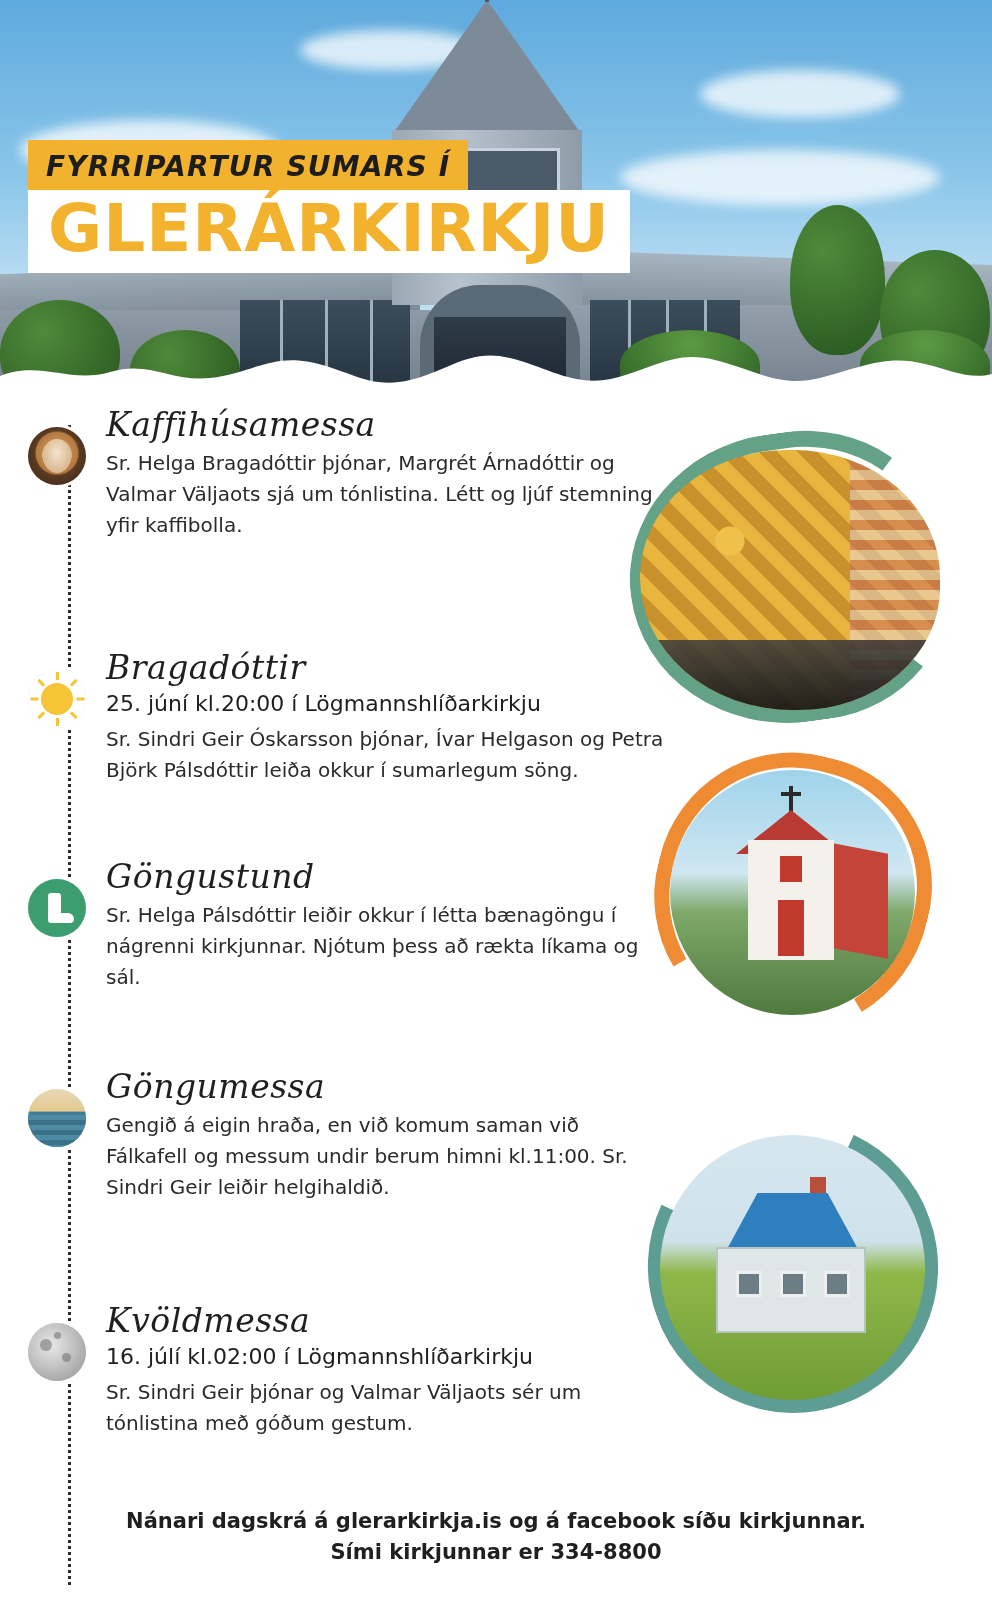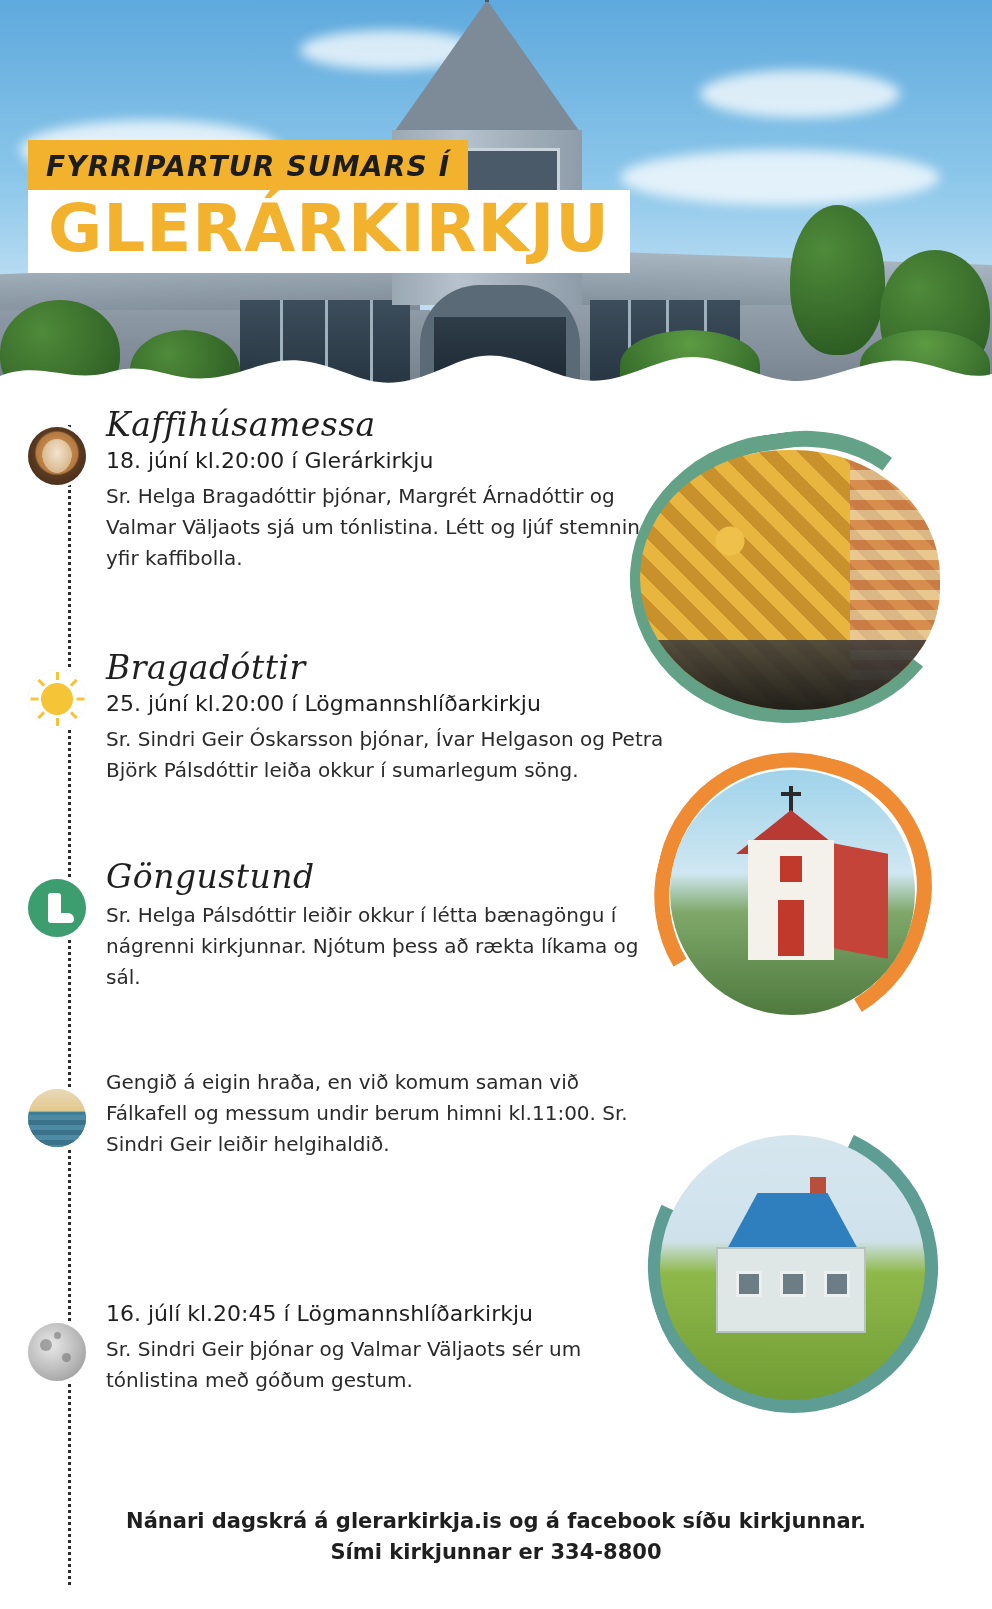--- a/index.html
+++ b/index.html
@@ -471,21 +471,20 @@
 
 <div class="content">
   <div class="timeline-line"></div>
 
   <div class="event" style="top:10px">
     <div class="ev-icon">
       <div class="icon-coffee"></div>
     </div>
     <div class="ev-body">
       <h2 class="ev-title">Kaffihúsamessa</h2>
-      <p class="ev-when">18. júní kl.20:00 í Glerárkirkju</p>
       <p class="ev-desc">Sr. Helga Bragadóttir þjónar, Margrét Árnadóttir og Valmar Väljaots sjá um tónlistina. Létt og ljúf stemning yfir kaffibolla.</p>
     </div>
   </div>
 
   <div class="event" style="top:253px">
     <div class="ev-icon">
       <div class="icon-sun">
         <div class="icon-sun-core"></div>
         <div class="ray" style="transform:rotate(0deg)"></div>
         <div class="ray" style="transform:rotate(45deg)"></div>
@@ -514,34 +513,36 @@
       <h2 class="ev-title">Göngustund</h2>
       <p class="ev-desc">Sr. Helga Pálsdóttir leiðir okkur í létta bænagöngu í nágrenni kirkjunnar. Njótum þess að rækta líkama og sál.</p>
     </div>
   </div>
 
   <div class="event" style="top:672px">
     <div class="ev-icon">
       <div class="icon-landscape"></div>
     </div>
     <div class="ev-body">
+      <h2 class="ev-title">Göngumessa</h2>
       <p class="ev-desc">Gengið á eigin hraða, en við komum saman við Fálkafell og messum undir berum himni kl.11:00. Sr. Sindri Geir leiðir helgihaldið.</p>
     </div>
   </div>
 
   <div class="event" style="top:906px">
     <div class="ev-icon">
       <div class="icon-moon">
         <div class="crater" style="left:12px;top:16px;width:12px;height:12px"></div>
         <div class="crater" style="left:34px;top:30px;width:9px;height:9px"></div>
         <div class="crater" style="left:26px;top:9px;width:7px;height:7px"></div>
       </div>
     </div>
     <div class="ev-body">
-      <p class="ev-when">16. júlí kl.20:45 í Lögmannshlíðarkirkju</p>
+      <h2 class="ev-title">Kvöldmessa</h2>
+      <p class="ev-when">16. júlí kl.02:00 í Lögmannshlíðarkirkju</p>
       <p class="ev-desc">Sr. Sindri Geir þjónar og Valmar Väljaots sér um tónlistina með góðum gestum.</p>
     </div>
   </div>
 
   <div class="brush brush-green"></div>
   <div class="photo photo-waffle">
     <div class="waffle-cloth"></div>
     <div class="waffle-plate"></div>
   </div>
 

